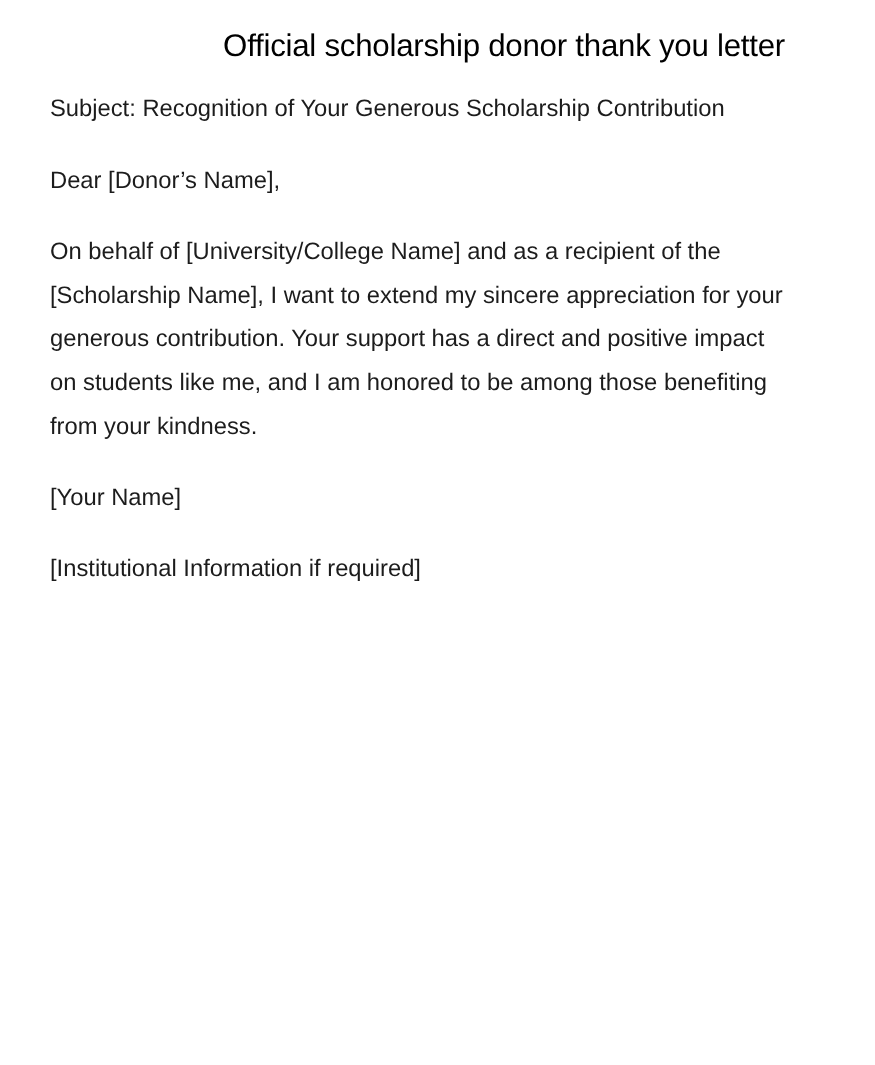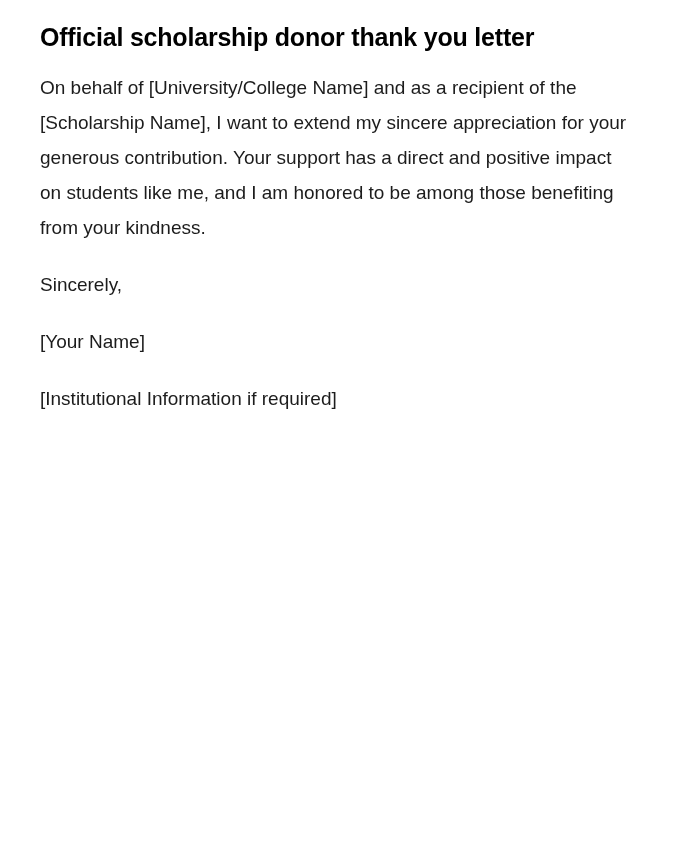--- a/index.html
+++ b/index.html
@@ -21,24 +21,25 @@
   .article {
     box-sizing: border-box;
     width: 700px;
     padding: 22px 72px 0 40px;
   }
 
   .article-title {
     margin: 0 0 18px 0;
     font-size: 25px;
     line-height: 30px;
-    font-weight: 700;
+    font-weight: 400;
     letter-spacing: -0.2px;
     color: #000000;
     font-family: "Liberation Sans", "DejaVu Sans", sans-serif;
+    text-align: right;
   }
 
   .body-copy {
     margin: 0 0 22px 0;
     font-size: 19px;
     line-height: 35px;
     font-weight: 400;
     color: #1c1c1c;
     max-width: 590px;
     word-wrap: break-word;
@@ -48,25 +49,26 @@
     margin-bottom: 10px;
   }
 </style>
 </head>
 <body>
 
 <article class="article">
 
   <h1 class="article-title">Official scholarship donor thank you letter</h1>
 
+  <p class="body-copy">Subject: Recognition of Your Generous Scholarship Contribution</p>
 
+  <p class="body-copy">Dear [Donor’s Name],</p>
 
   <p class="body-copy">On behalf of [University/College Name] and as a recipient of the [Scholarship Name], I want to extend my sincere appreciation for your generous contribution. Your support has a direct and positive impact on students like me, and I am honored to be among those benefiting from your kindness.</p>
 
 
 
-  <p class="body-copy">Sincerely,</p>
 
   <p class="body-copy">[Your Name]</p>
 
   <p class="body-copy">[Institutional Information if required]</p>
 
 </article>
 
 </body></html>

